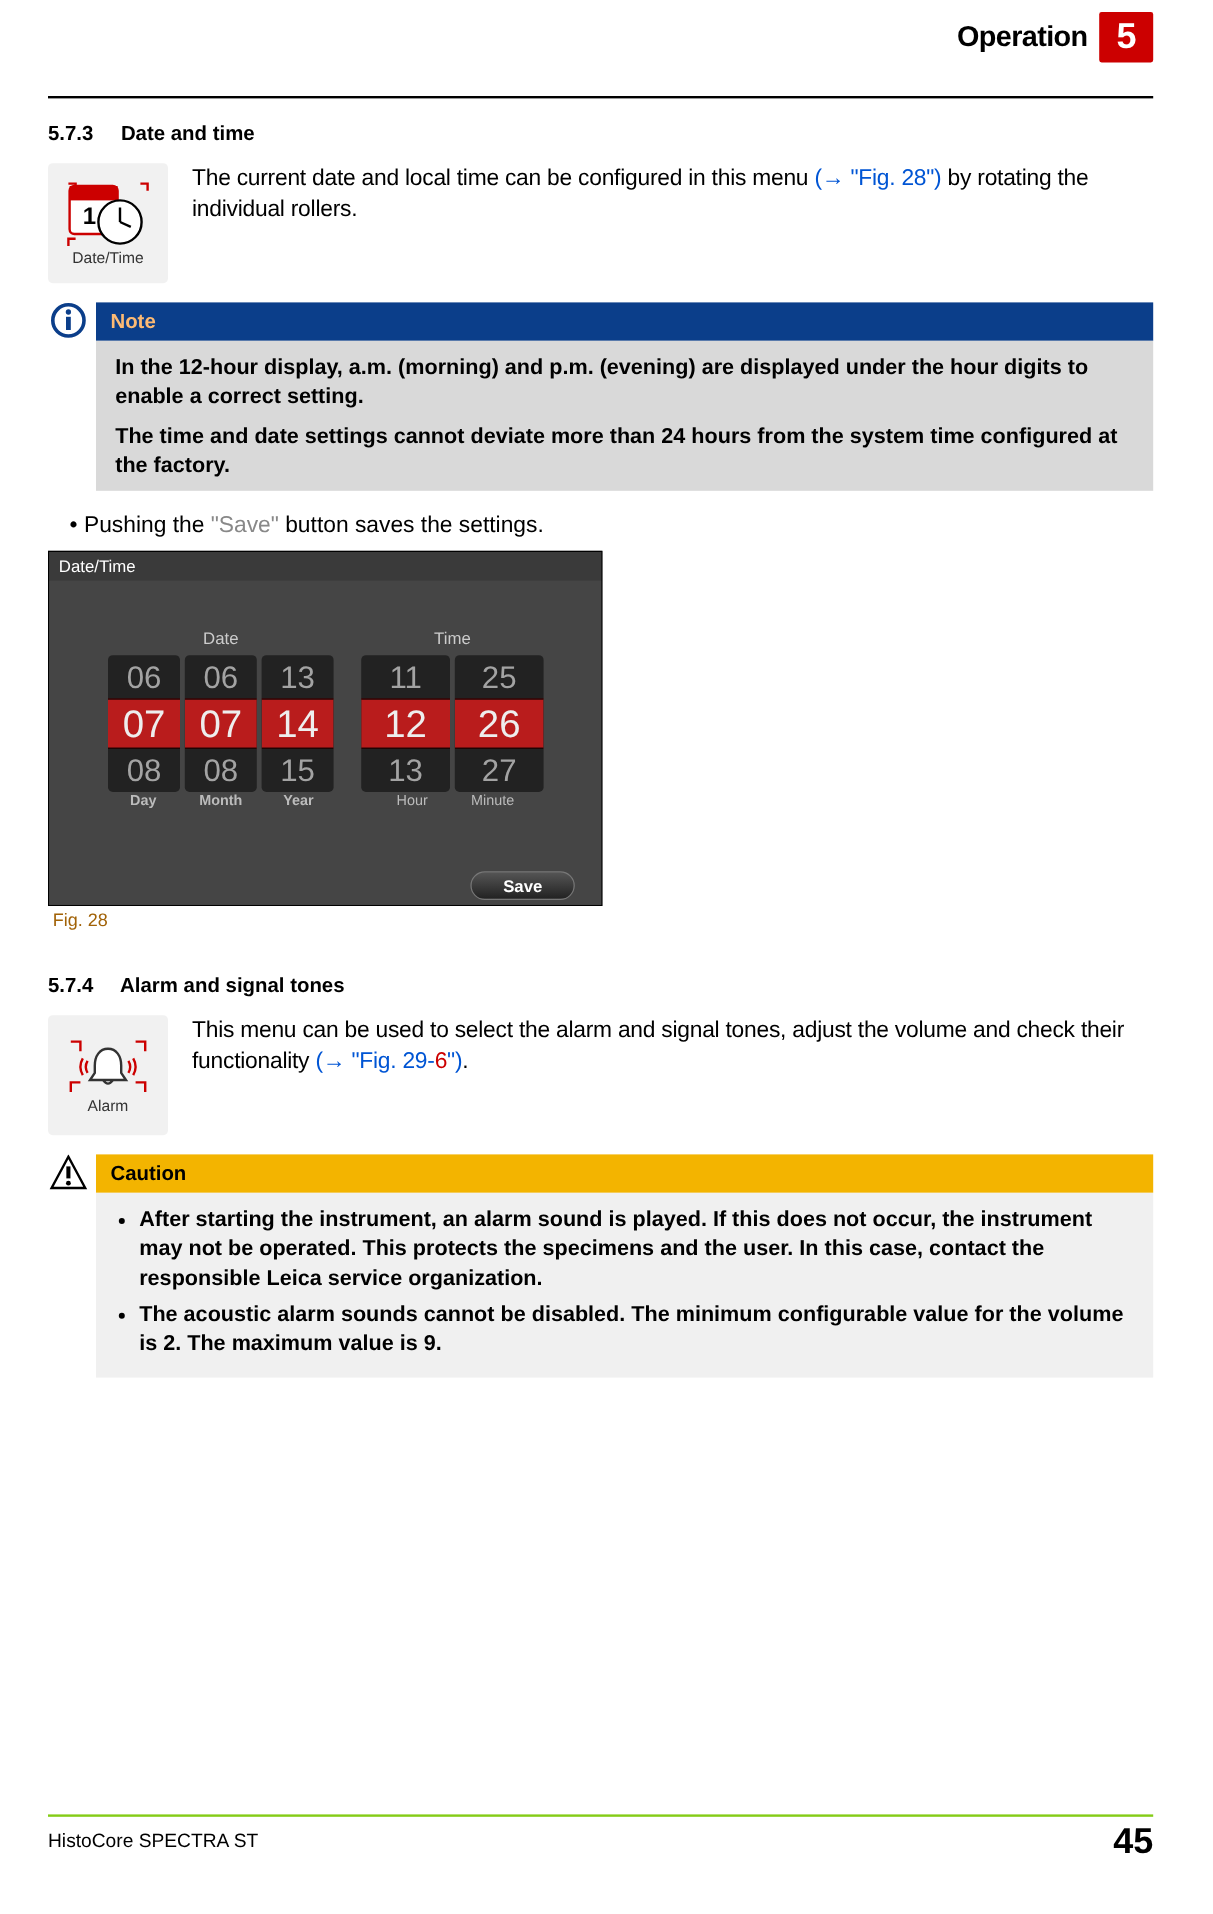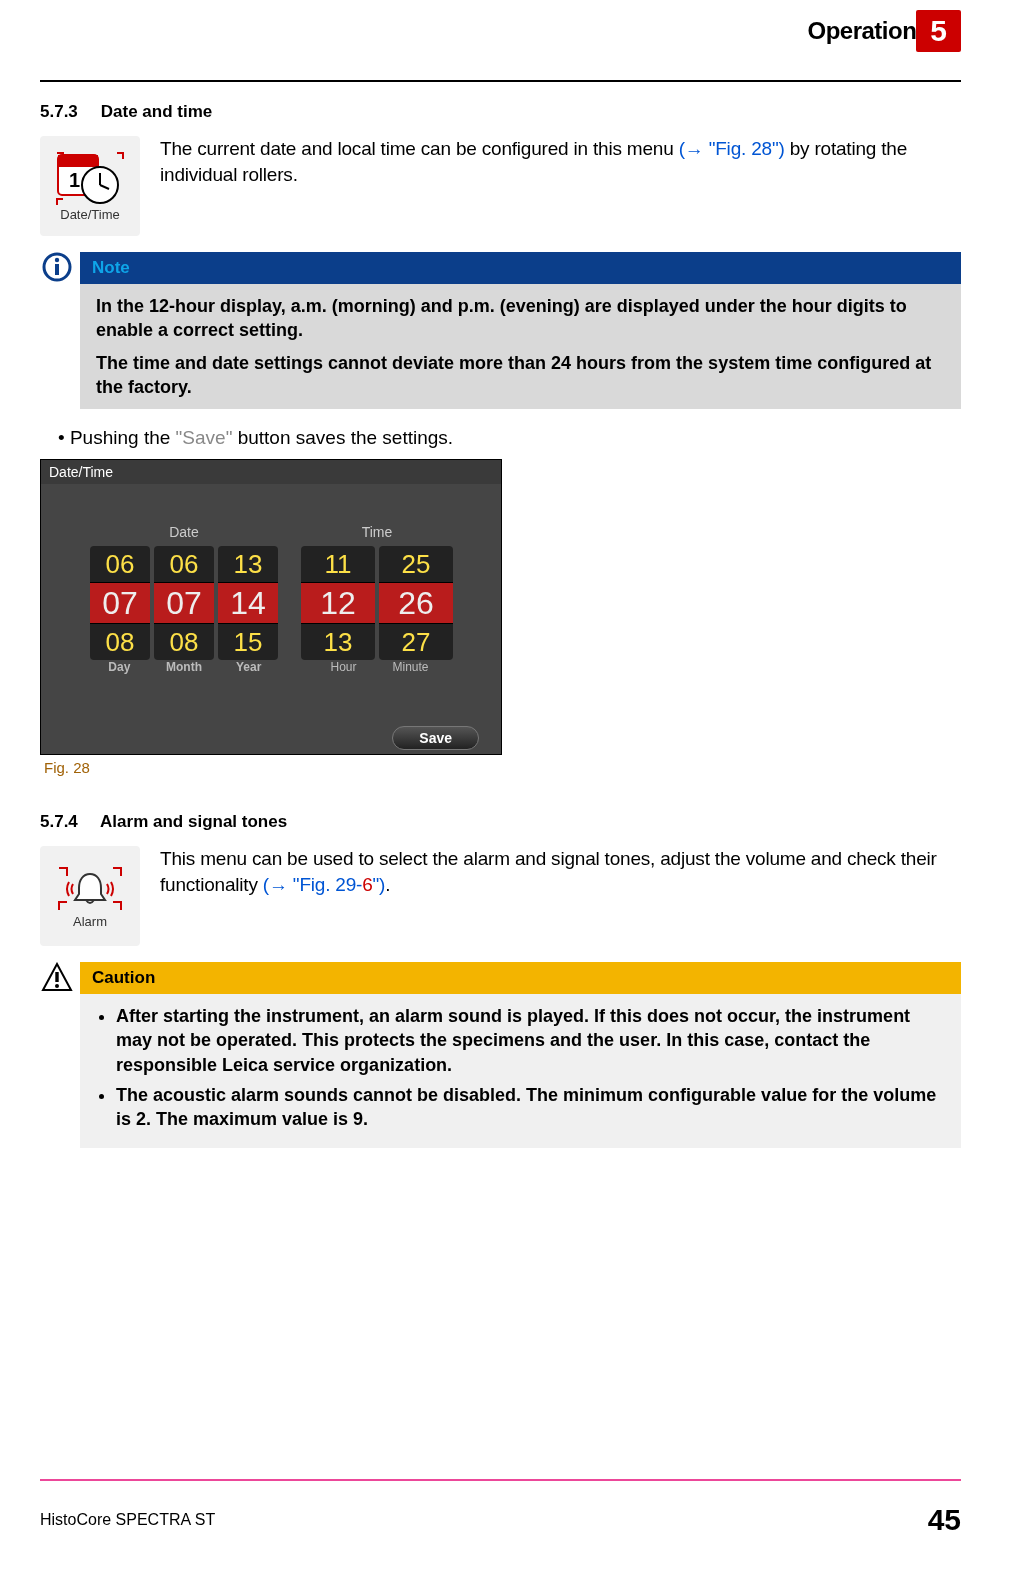--- a/index.html
+++ b/index.html
@@ -15,20 +15,21 @@
     box-sizing: border-box;
     position: relative;
     min-height: 1560px;
   }
   .top-right {
     position: absolute;
     top: 10px;
     right: 50px;
     display: flex;
     align-items: center;
+    gap: 10px;
   }
   .chapter-title {
     font-size: 24px;
     font-weight: bold;
     letter-spacing: -0.5px;
   }
   .chapter-box {
     background: #C00;
     color: #fff;
     font-size: 30px;
@@ -84,21 +85,21 @@
   .admon-icon {
     width: 34px;
     flex-shrink: 0;
     display:flex;
     justify-content:center;
   }
   .admon-body {
     flex: 1;
   }
   .admon-title {
-    color: #0ea5e9;
+    color: #fdba74;
     font-weight: bold;
     font-size: 17px;
     padding: 6px 12px;
   }
   .note .admon-title { background: #0b3e8a; }
   .caution .admon-title { background: #f3b400; color:#000; }
   .admon-content {
     background: #d9d9d9;
     padding: 10px 16px;
     font-size: 18px;
@@ -144,21 +145,21 @@
     width: 60px;
     display:flex;
     flex-direction:column;
     align-items:center;
     background:#222;
     border-radius:4px;
     overflow:hidden;
   }
   .roller.narrow { width: 74px; }
   .rcell {
-    color:#fde047;
+    color:#a3a3a3;
     font-size:26px;
     text-align:center;
     line-height: 36px;
     height:36px;
     width:100%;
   }
   .rcell.current {
     color:#eee;
     font-size:32px;
     background:#b91c1c;
@@ -186,25 +187,25 @@
     color:#a16207;
     margin: 4px 0 0 4px;
   }
   ul.caution-list {
     margin: 0;
     padding-left: 20px;
   }
   ul.caution-list li { margin-bottom: 6px; }
   .footer {
     position: absolute;
-    bottom: 23px;
+    bottom: 8px;
     left: 40px;
     right: 50px;
-    border-top: 2px solid #ec4899;
-    padding-top: 22px;
+    border-top: 2px solid #84cc16;
+    padding-top: 4px;
     display:flex;
     justify-content: space-between;
     align-items:center;
   }
   .footer-left { font-size: 16px; }
   .footer-right { font-size: 30px; font-weight: bold; }
 </style>
 </head>
 <body>
 

